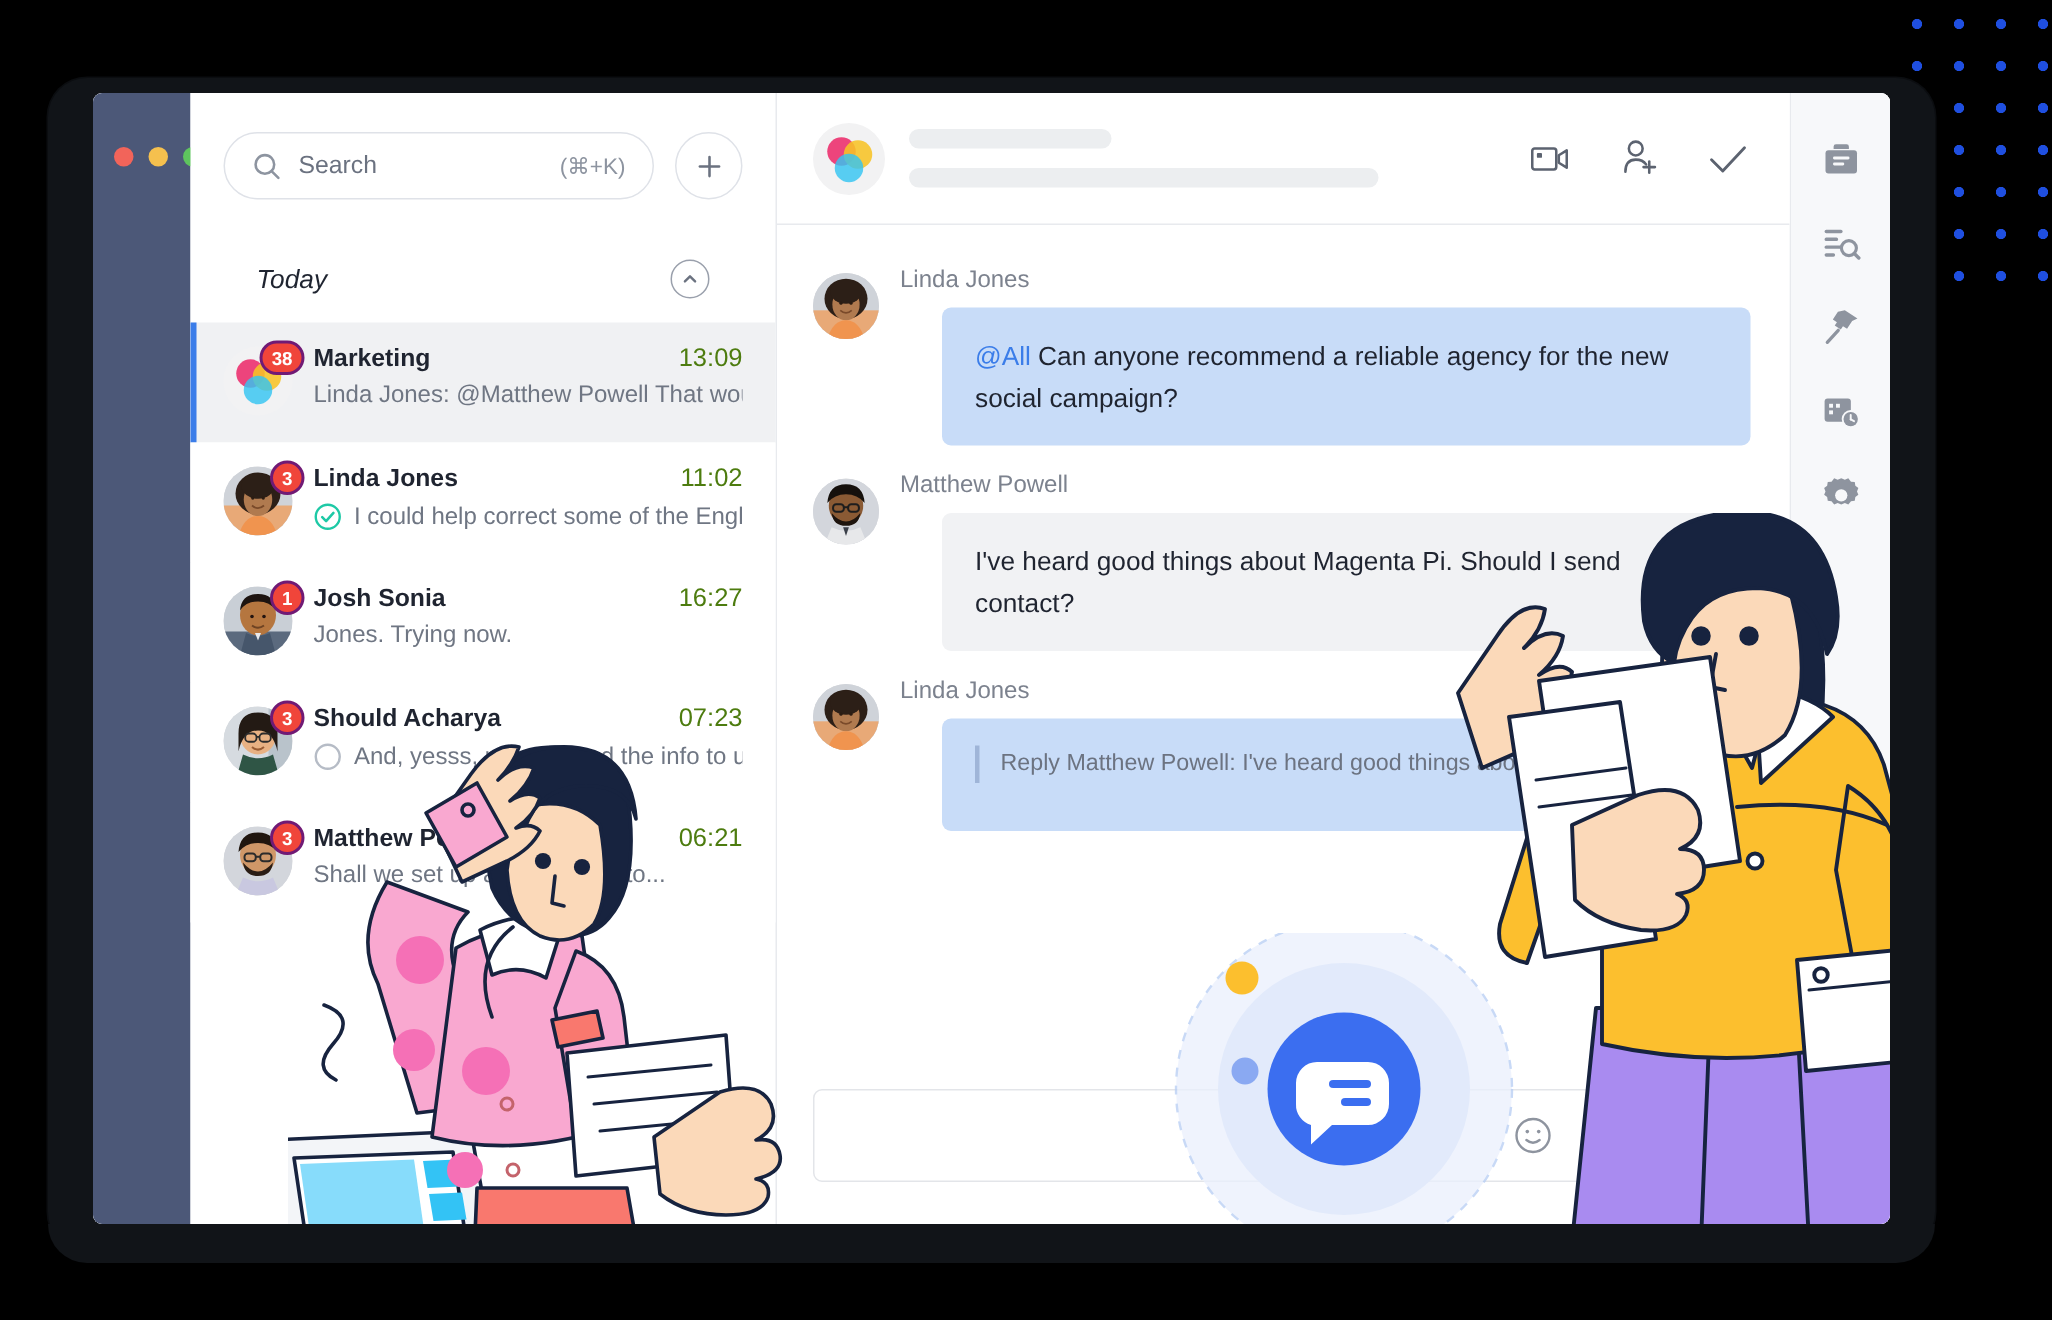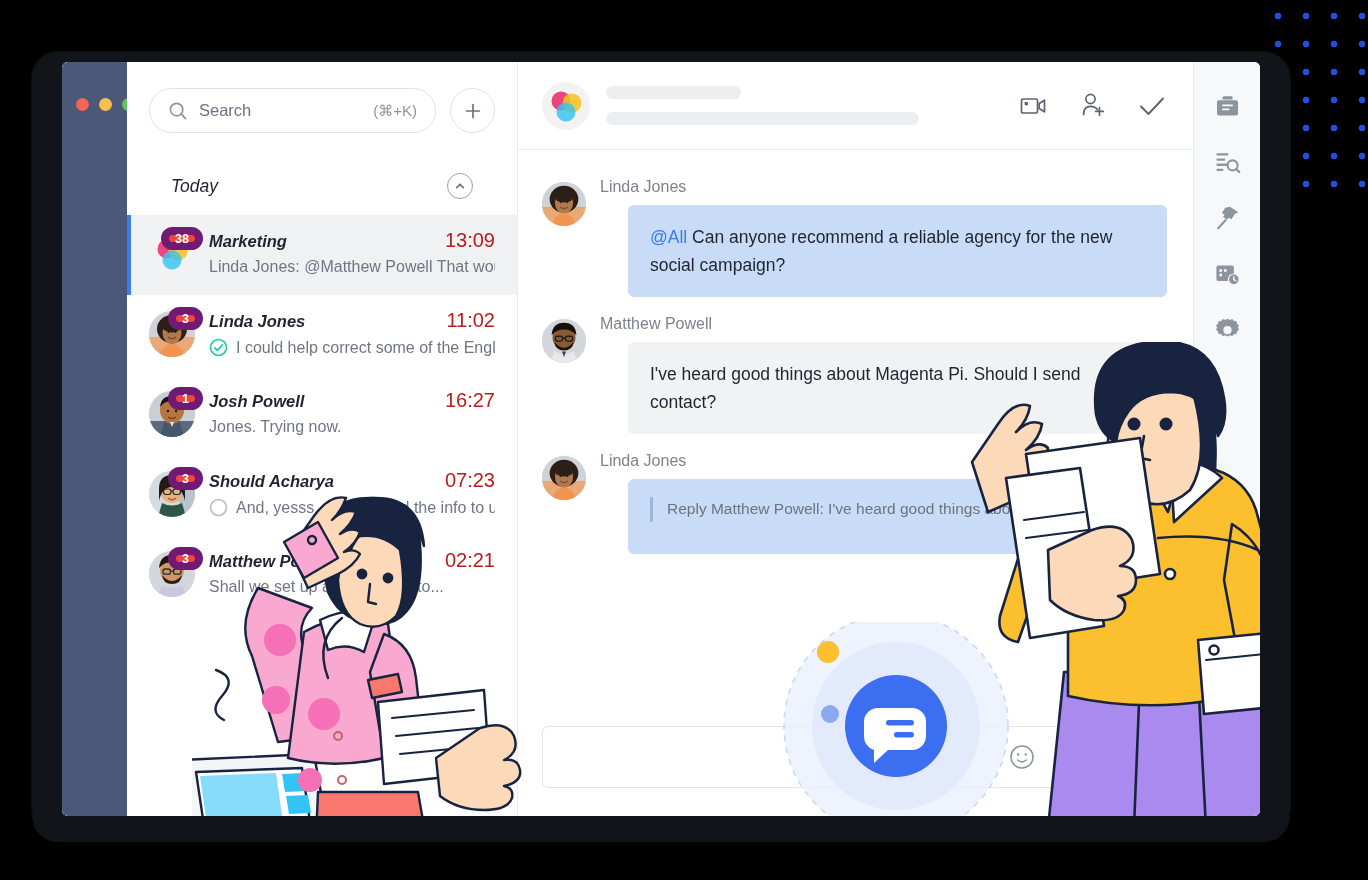--- a/index.html
+++ b/index.html
@@ -87,27 +87,27 @@
   }
   .av-wrap { position: relative; flex: 0 0 46px; width: 46px; height: 46px; margin-top: 2px; }
   .av {
     width: 46px; height: 46px; border-radius: 50%; overflow: hidden;
     background: #d8d9dd; position: relative;
   }
   .badge {
     position: absolute; top: -4px; right: -8px; min-width: 23px; height: 23px;
     background: #f0453a; color: #fff; border-radius: 12px; font-size: 12.5px;
     display: flex; align-items: center; justify-content: center; padding: 0 6px;
-    border: 8px solid #701a75; font-weight: 600;
+    border: 2px solid #701a75; font-weight: 600;
   }
   .chat-body { flex: 1; min-width: 0; }
   .chat-line1 { display: flex; align-items: baseline; justify-content: space-between; gap: 8px; }
   .chat-name { font-size: 16.5px; color: #1f2430; }
-  .chat-name.bold { font-weight: 600; font-style: italic; }
-  .chat-time { font-size: 20px; color: #b91c1c; flex: 0 0 auto; }
+  .chat-name.bold { font-weight: 600; }
+  .chat-time { font-size: 17px; color: #4d7c0f; flex: 0 0 auto; }
   .chat-prev {
     font-size: 16px; color: #6f7683; margin-top: 6px;
     white-space: nowrap; overflow: hidden; text-overflow: ellipsis;
     display: flex; align-items: center; gap: 8px;
   }
   .tick-read { flex: 0 0 auto; }
   .tick-unread { flex: 0 0 auto; }
 
   
   .conv-col { flex: 1; display: flex; flex-direction: column; background: #fff; position: relative; min-width: 0; }
@@ -287,21 +287,21 @@
                   <circle cx="27" cy="20" r="1.2" fill="#241510"></circle>
                   <path d="M19 26 Q23 29 27 26" stroke="#6e4323" stroke-width="1.3" fill="none"></path>
                   <path d="M15 31 Q23 35 31 31 L35 46 L11 46 Z" fill="#46566b"></path>
                   <path d="M21 31 L23 36 L25 31 Z" fill="#e8e9ec"></path>
                 </svg>
               </div>
               <span class="badge">1</span>
             </div>
             <div class="chat-body">
               <div class="chat-line1">
-                <span class="chat-name bold">Josh Powell</span>
+                <span class="chat-name bold">Josh Sonia</span>
                 <span class="chat-time">16:27</span>
               </div>
               <div class="chat-prev">
                 <span>Jones. Trying now.</span>
               </div>
             </div>
           </div>
 
           <div class="chat-item">
             <div class="av-wrap">
@@ -348,21 +348,21 @@
                   <rect x="24.5" y="18" width="7.5" height="5.2" rx="2.2" fill="none" stroke="#2b2b2b" stroke-width="1.3"></rect>
                   <line x1="21.5" y1="20.1" x2="24.5" y2="20.1" stroke="#2b2b2b" stroke-width="1.3"></line>
                   <path d="M13 34 Q23 39 33 34 L38 46 L8 46 Z" fill="#c9c8e0"></path>
                 </svg>
               </div>
               <span class="badge">3</span>
             </div>
             <div class="chat-body">
               <div class="chat-line1">
                 <span class="chat-name bold">Matthew Powell</span>
-                <span class="chat-time">02:21</span>
+                <span class="chat-time">06:21</span>
               </div>
               <div class="chat-prev">
                 <span>Shall we set up a call for you to...</span>
               </div>
             </div>
           </div>
 
         </div>
 
         <div class="conv-col">

